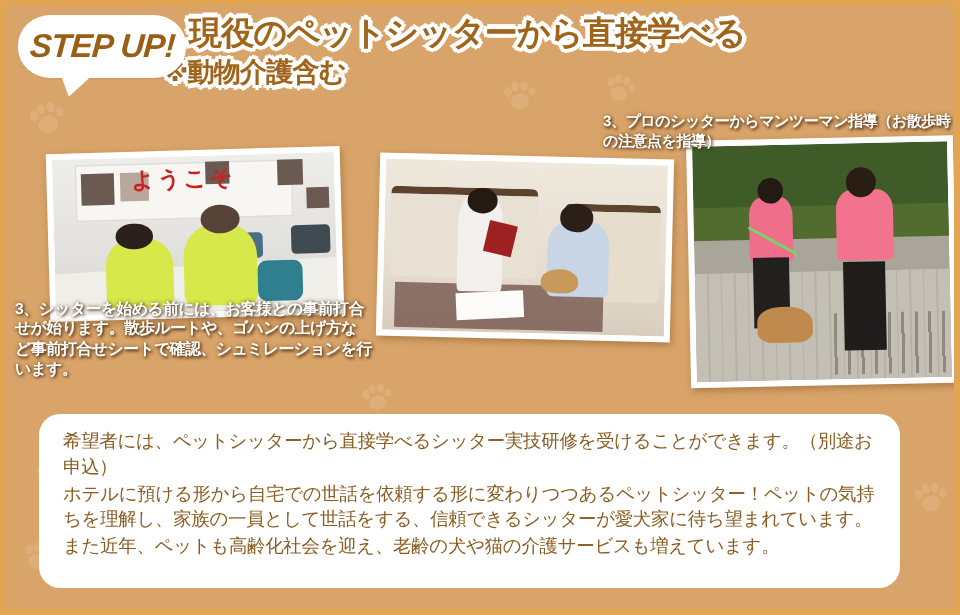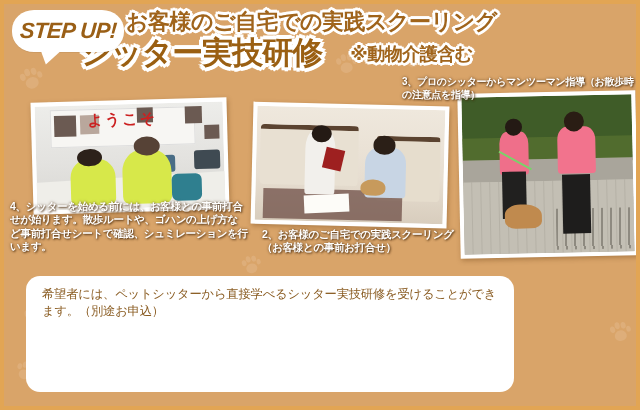--- a/index.html
+++ b/index.html
@@ -130,21 +130,21 @@
     position:absolute;color:#ffffff;font-weight:bold;line-height:1.28;
     text-shadow:1px 1px 2px rgba(70,40,10,.85),0 0 3px rgba(70,40,10,.6);
     z-index:4;letter-spacing:-.3px;
   }
   #cap1{left:6px;top:196px;width:238px;font-size:10.5px;}
   #cap2{left:258px;top:224px;width:210px;font-size:10.5px;}
   #cap3{left:398px;top:72px;width:240px;font-size:10px;}
 
   
   .body-panel{
-    position:absolute;left:22px;top:272px;width:488px;height:116px;
+    position:absolute;left:22px;top:272px;width:574px;height:116px;
     background:#ffffff;border-radius:14px;
     padding:10px 14px 8px 16px;box-sizing:border-box;
     z-index:7;
   }
   .body-panel p{
     margin:0;color:#8a5c22;font-size:12.3px;line-height:1.42;
     letter-spacing:-.2px;
   }
 </style>
 </head>
@@ -224,23 +224,22 @@
         <ellipse cx="28" cy="14" rx="3" ry="4"></ellipse>
       </svg>
   </div>
 
   <div class="bubble">
     <span class="bubble-text">STEP UP!</span>
   </div>
   <div class="bubble-tail"></div>
 
   <div class="headline">
-    <div class="hl1">お客様のご自宅での実践スクーリング</div>
+    <div class="hl1">現役のペットシッターから直接学べる</div>
     <div class="hl2row">
-      <div class="hl2">シッター実技研修</div>
       <div class="hl3">※動物介護含む</div>
     </div>
   </div>
 
   <div class="photo" id="photo1">
     <div class="inner">
       <div class="p1-wall"></div>
       <div class="p1-poster"></div>
       <div class="p1-thumb" style="left:10%;top:10%;width:12%;height:20%;"></div>
       <div class="p1-thumb" style="left:24%;top:10%;width:10%;height:18%;background:#b9a79c;"></div>
@@ -288,21 +287,21 @@
       <div class="p3-pAl"></div>
       <div class="p3-pAh"></div>
       <div class="p3-leash"></div>
       <div class="p3-pB"></div>
       <div class="p3-pBl"></div>
       <div class="p3-pBh"></div>
       <div class="p3-dog"></div>
     </div>
   </div>
 
-  <div class="cap" id="cap1">4、シッターを始める前には、お客様との事前打合せが始ります。散歩ルートや、ゴハンの上げ方など事前打合せシートで確認、シュミレーションを行います。</div>
-  <div class="cap" id="cap2">2、お客様のご自宅での実践スクーリング（お客様との事前お打合せ）</div>
+  <div class="cap" id="cap1">3、シッターを始める前には、お客様との事前打合せが始ります。散歩ルートや、ゴハンの上げ方など事前打合せシートで確認、シュミレーションを行います。</div>
   <div class="cap" id="cap3">3、プロのシッターからマンツーマン指導（お散歩時の注意点を指導）</div>
 
   <div class="body-panel">
     <p>希望者には、ペットシッターから直接学べるシッター実技研修を受けることができます。（別途お申込）</p>
+    <p>ホテルに預ける形から自宅での世話を依頼する形に変わりつつあるペットシッター！ペットの気持ちを理解し、家族の一員として世話をする、信頼できるシッターが愛犬家に待ち望まれています。また近年、ペットも高齢化社会を迎え、老齢の犬や猫の介護サービスも増えています。</p>
   </div>
 
 </div>
 
 </body></html>

